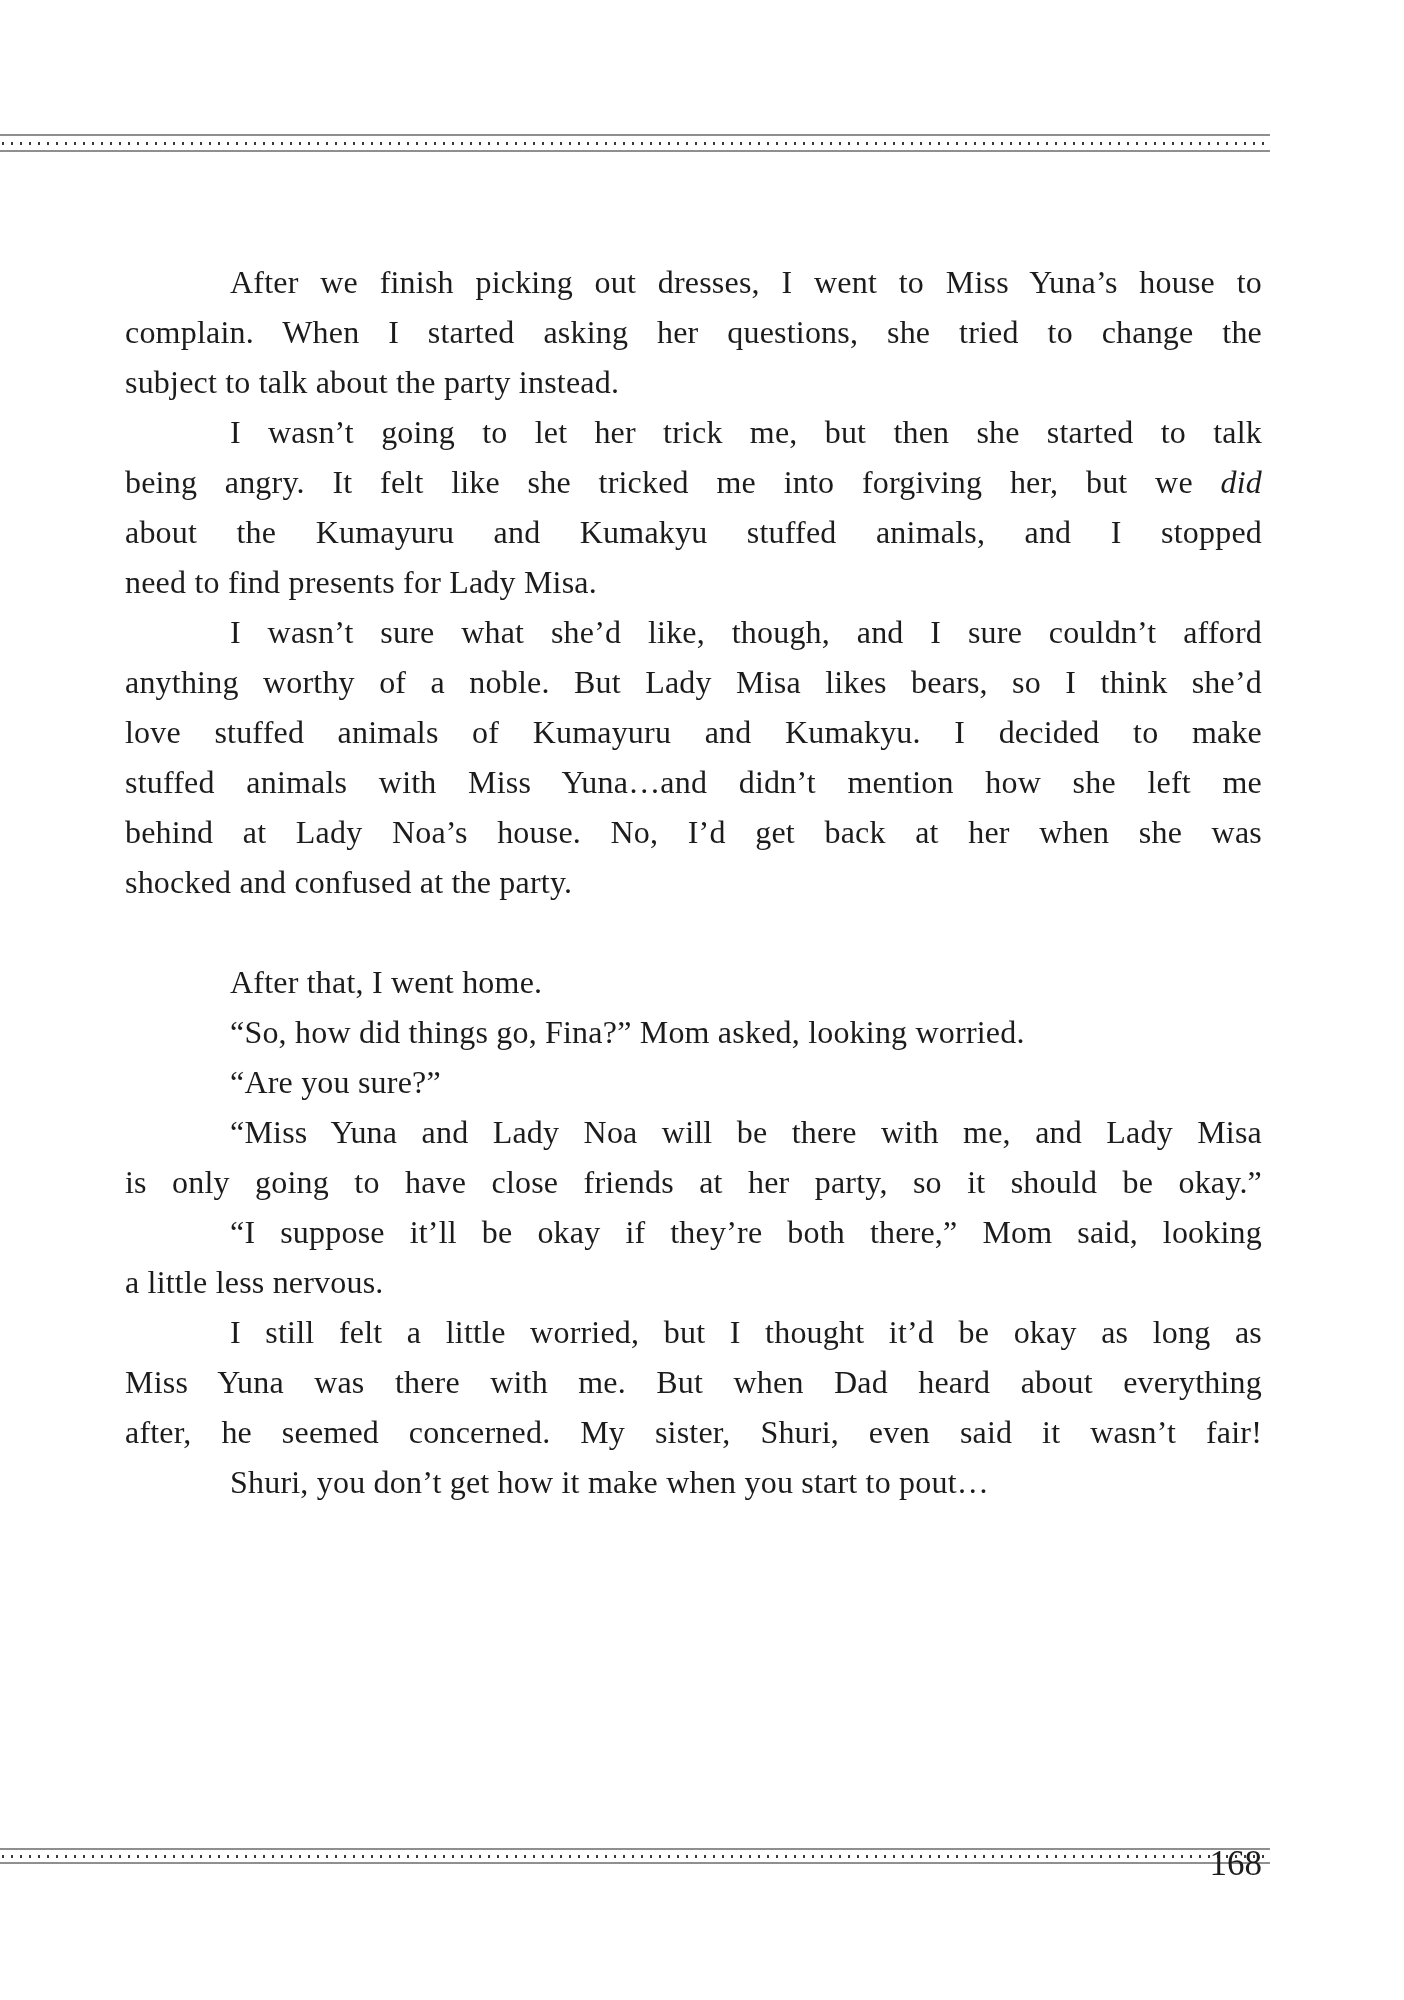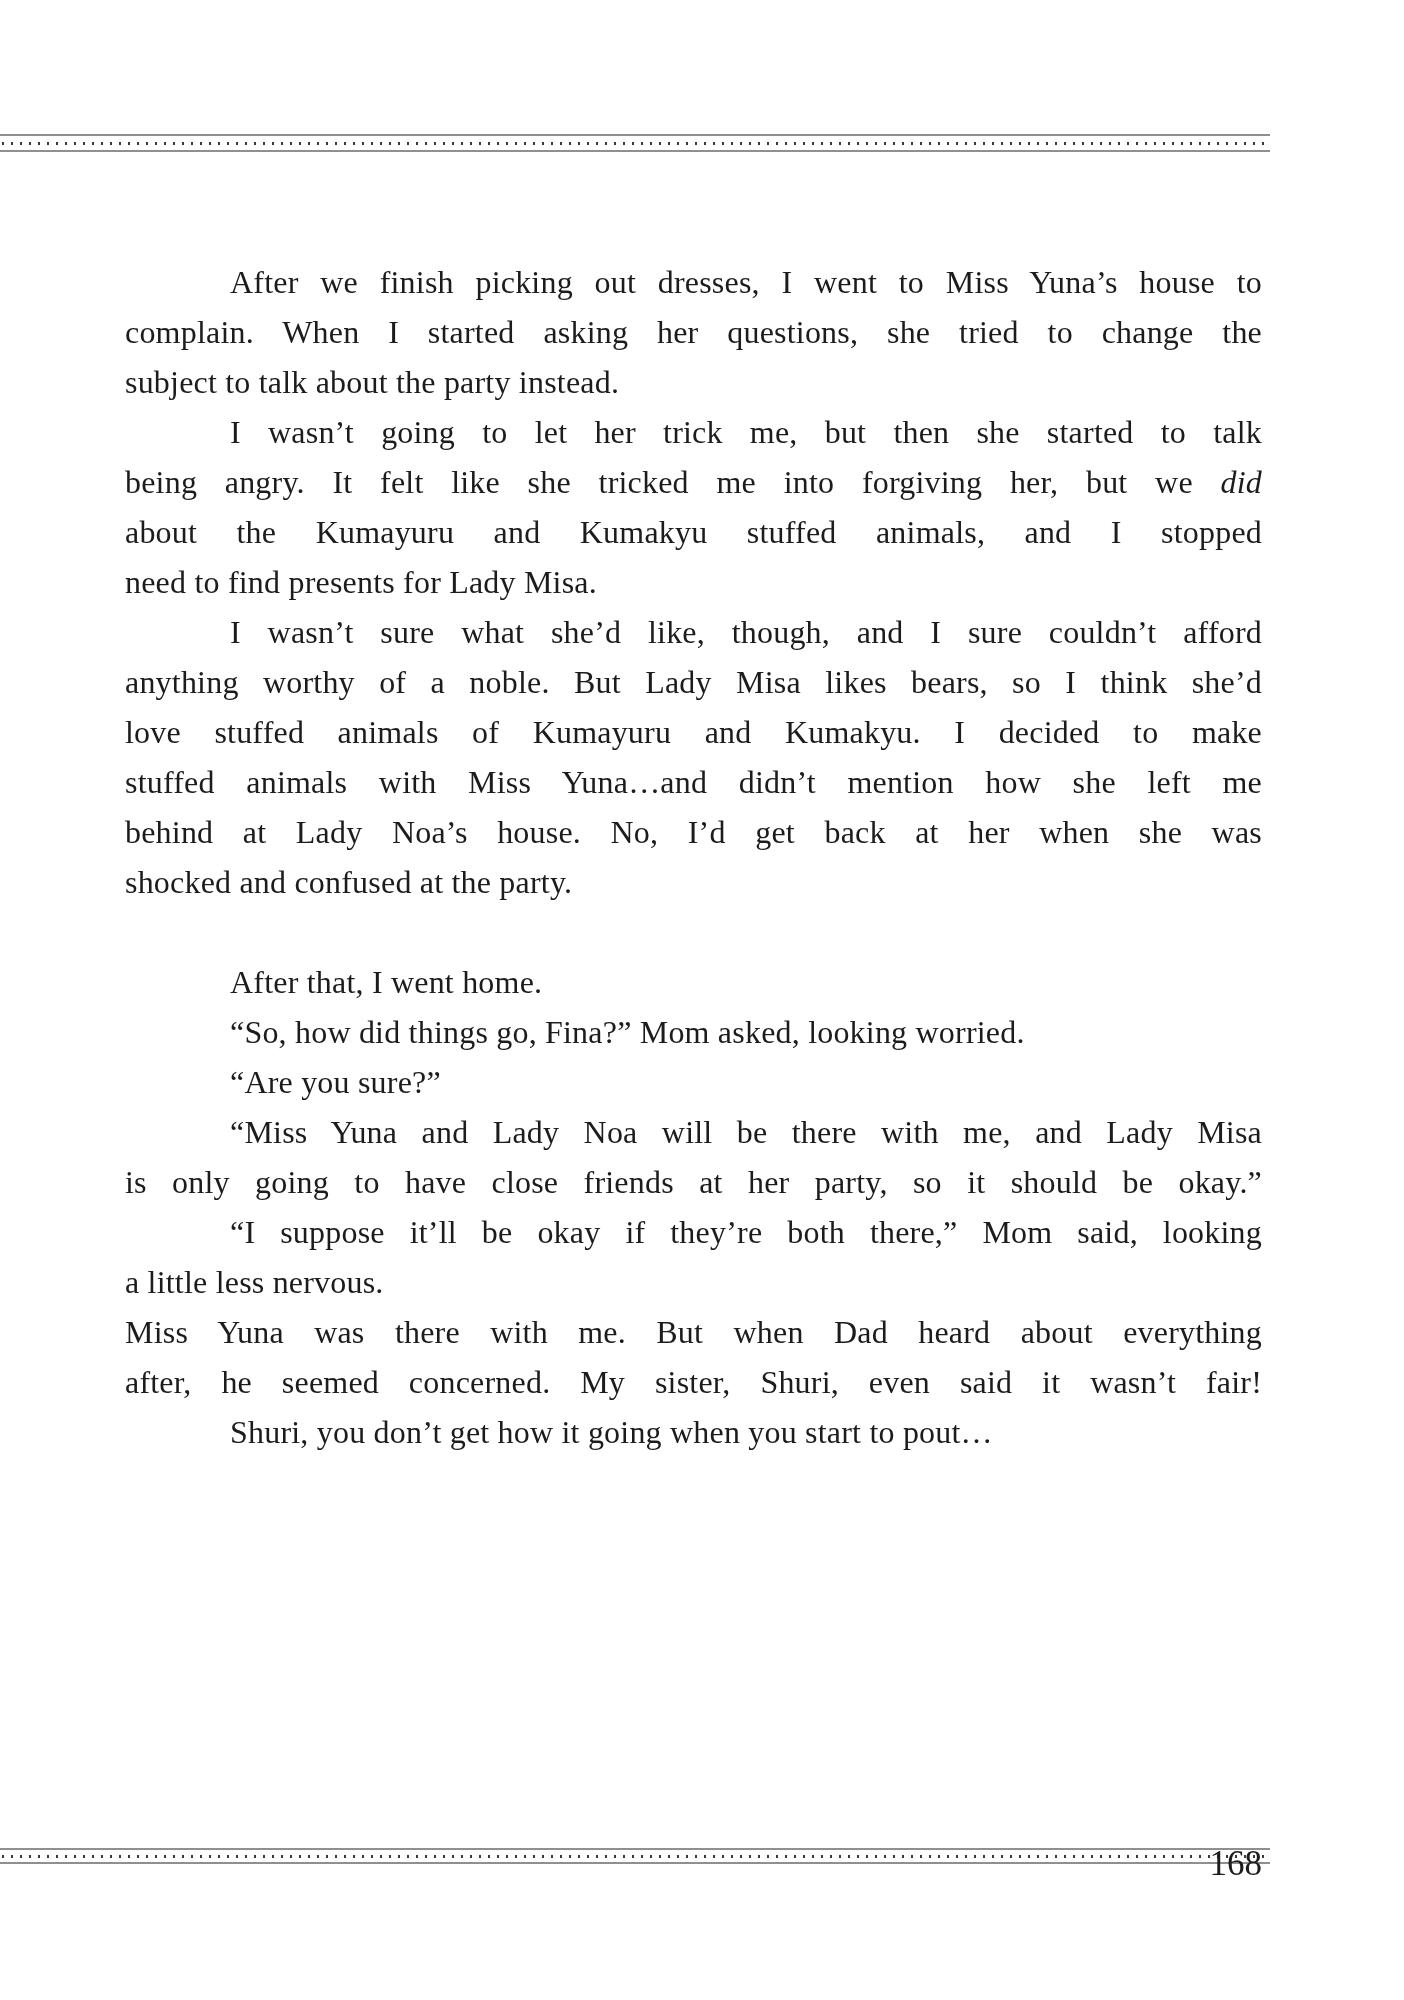--- a/index.html
+++ b/index.html
@@ -94,23 +94,24 @@
       <div class="line justify"><span>behind at Lady Noa’s house. No, I’d get back at her when she was</span></div>
       <div class="line"><span>shocked and confused at the party.</span></div>
       <div class="line blank"></div>
       <div class="line indent"><span>After that, I went home.</span></div>
       <div class="line indent"><span>“So, how did things go, Fina?” Mom asked, looking worried.</span></div>
       <div class="line indent"><span>“Are you sure?”</span></div>
       <div class="line indent justify"><span>“Miss Yuna and Lady Noa will be there with me, and Lady Misa</span></div>
       <div class="line justify"><span>is only going to have close friends at her party, so it should be okay.”</span></div>
       <div class="line indent justify"><span>“I suppose it’ll be okay if they’re both there,” Mom said, looking</span></div>
       <div class="line"><span>a little less nervous.</span></div>
+      <div class="line indent justify"><span>I still felt a little worried, but I thought it’d be okay as long as</span></div>
       <div class="line justify"><span>Miss Yuna was there with me. But when Dad heard about everything</span></div>
       <div class="line justify"><span>after, he seemed concerned. My sister, Shuri, even said it wasn’t fair!</span></div>
-      <div class="line indent"><span>Shuri, you don’t get how it going when you start to pout…</span></div>
+      <div class="line indent"><span>Shuri, you don’t get how it make when you start to pout…</span></div>
     </div>
 
   <div class="rule" id="bottom-rule-a"></div>
   <div class="dots" id="bottom-dots"></div>
   <div class="rule" id="bottom-rule-b"></div>
 
   <div id="page-number">168</div>
 
 </div>
 

